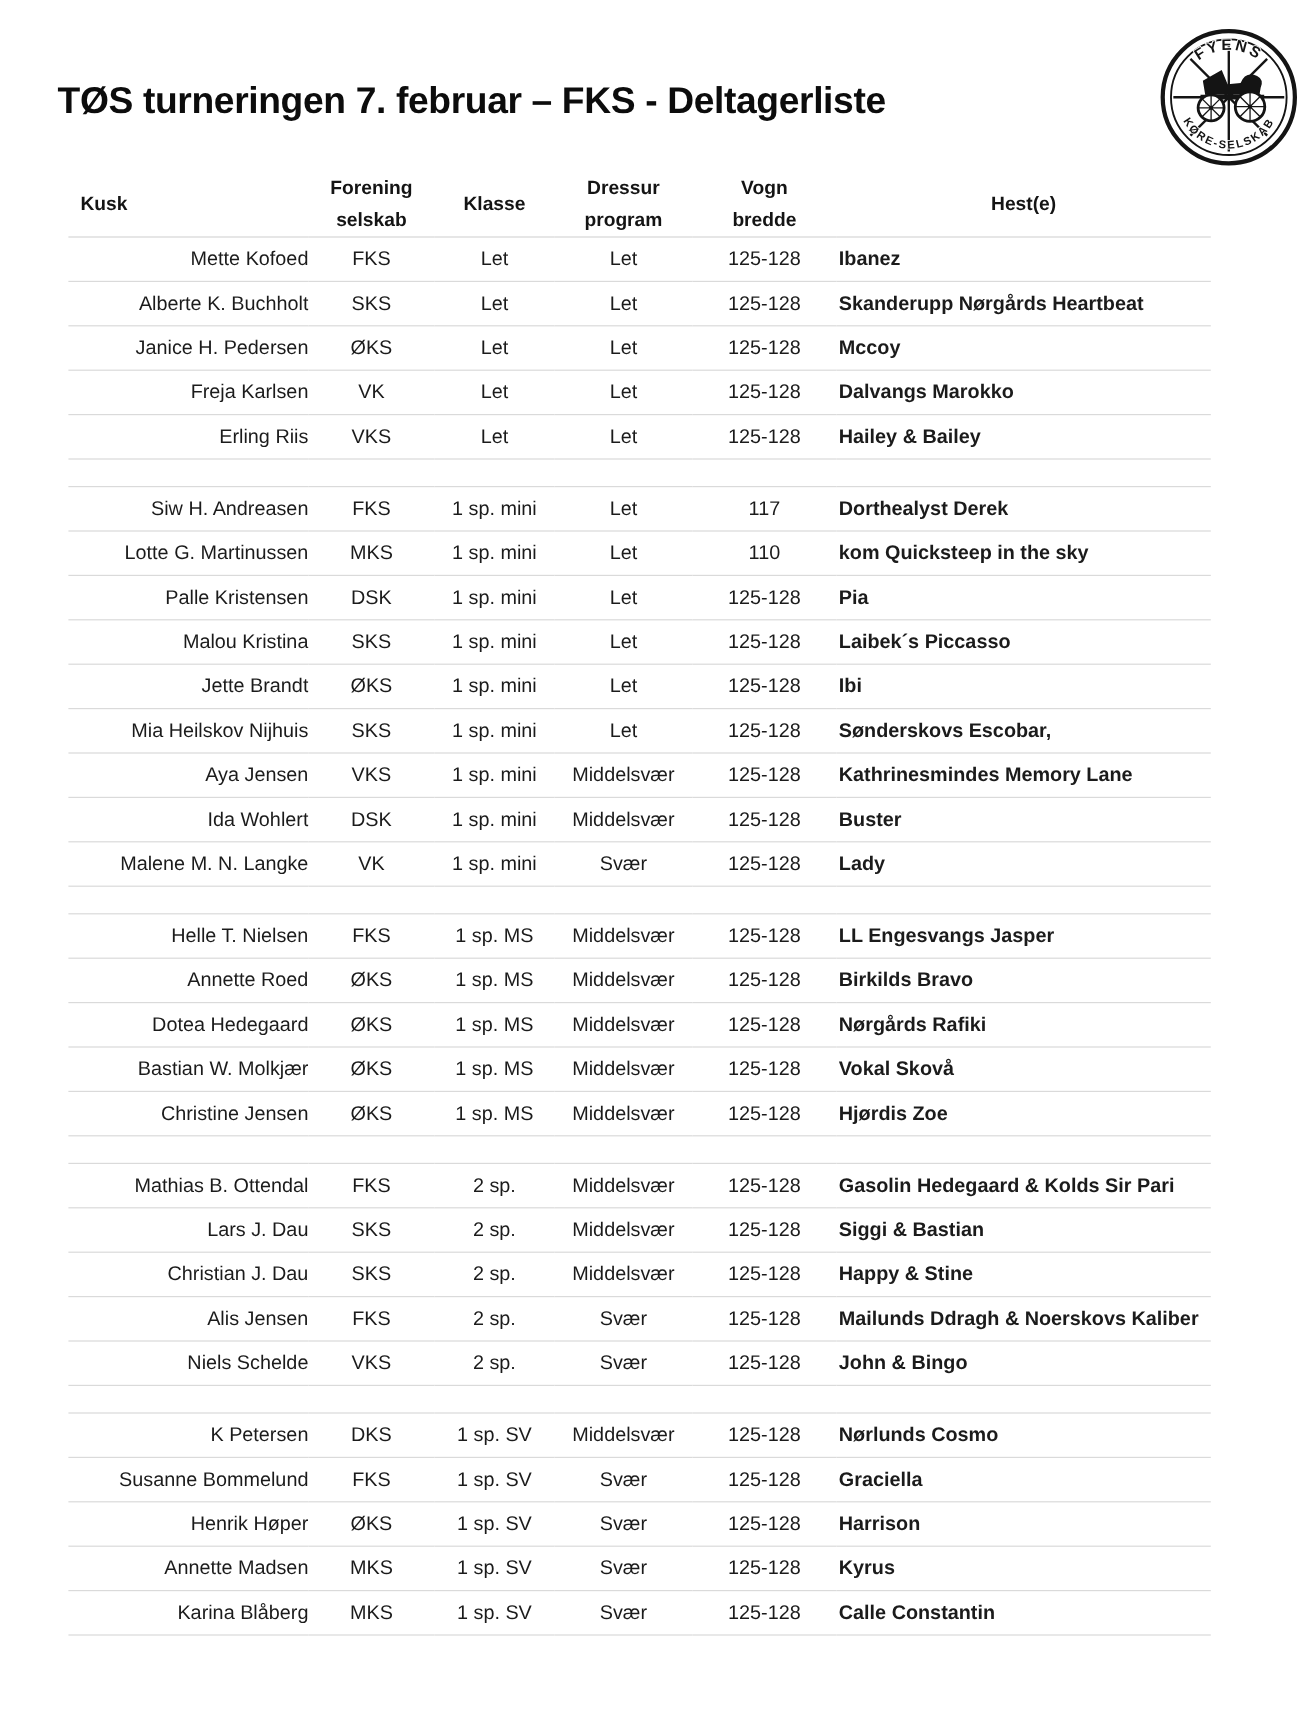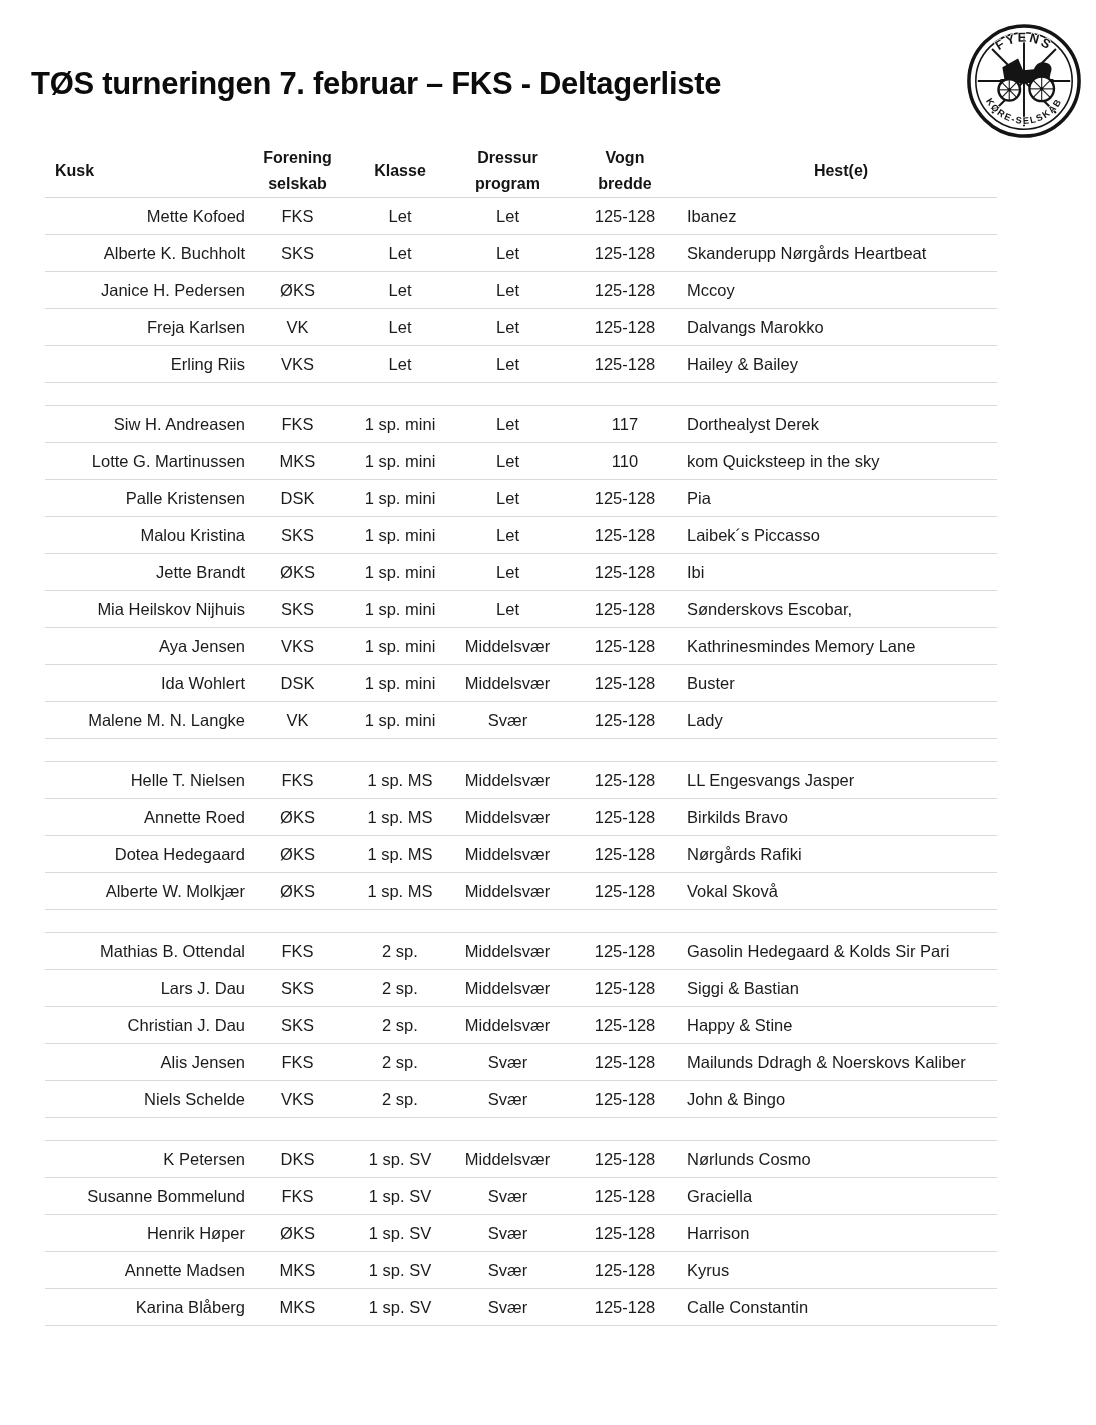--- a/index.html
+++ b/index.html
@@ -2,40 +2,40 @@
 <html><head>
 <meta charset="utf-8">
 <style>
   html,body{margin:0;padding:0;}
   body{
     width:1096px;height:1425px;background:#ffffff;position:relative;
     font-family:"Liberation Sans","DejaVu Sans",sans-serif;color:#1a1a1a;
     overflow:hidden;
   }
   .page-title{
-    position:absolute;left:31px;top:66px;margin:0;
+    position:absolute;left:48px;top:66px;margin:0;
     font-size:31px;font-weight:700;letter-spacing:-0.3px;color:#0c0c0c;
     white-space:nowrap;
   }
   .logo{position:absolute;left:965px;top:22px;width:118px;height:118px;}
-  .table-wrap{position:absolute;left:45px;top:145px;width:952px;}
+  .table-wrap{position:absolute;left:57px;top:145px;width:952px;}
   table{border-collapse:collapse;width:100%;table-layout:fixed;}
   th{
     font-size:16px;font-weight:700;color:#141414;line-height:26px;
     white-space:pre-line;vertical-align:middle;height:52px;padding:0;
     border-bottom:1px solid #d6d6d6;text-align:center;
   }
   th.c-kusk{text-align:left;padding-left:10px;}
   td{
     font-size:16.5px;color:#1b1b1b;height:36px;padding:0;
     border-bottom:1px solid #dadada;vertical-align:middle;
     text-align:center;overflow:hidden;white-space:nowrap;
   }
   td.c-kusk{text-align:right;padding-left:10px;}
-  td.c-hest{text-align:left;padding-left:2px;}
+  td.c-hest{text-align:left;padding-left:2px;font-weight:bold;}
   tr.spacer td{height:22px;border-bottom:1px solid #dadada;}
 </style>
 </head>
 <body>
 
 <h1 class="page-title">TØS turneringen 7. februar – FKS - Deltagerliste</h1>
 
 <svg class="logo" viewBox="0 0 120 120">
   <circle cx="60" cy="60" r="56" fill="#ffffff" stroke="#141414" stroke-width="3.6"></circle>
   <circle cx="60" cy="60" r="49" fill="#ffffff" stroke="#141414" stroke-width="1.6"></circle>
@@ -246,26 +246,34 @@
         </tr>
         <tr>
           <td class="c-kusk">Dotea Hedegaard</td>
           <td class="c-forening">ØKS</td>
           <td class="c-klasse">1 sp. MS</td>
           <td class="c-dressur">Middelsvær</td>
           <td class="c-vogn">125-128</td>
           <td class="c-hest">Nørgårds Rafiki</td>
         </tr>
         <tr>
-          <td class="c-kusk">Alberte W. Molkjær</td>
+          <td class="c-kusk">Bastian W. Molkjær</td>
           <td class="c-forening">ØKS</td>
           <td class="c-klasse">1 sp. MS</td>
           <td class="c-dressur">Middelsvær</td>
           <td class="c-vogn">125-128</td>
           <td class="c-hest">Vokal Skovå</td>
+        </tr>
+        <tr>
+          <td class="c-kusk">Christine Jensen</td>
+          <td class="c-forening">ØKS</td>
+          <td class="c-klasse">1 sp. MS</td>
+          <td class="c-dressur">Middelsvær</td>
+          <td class="c-vogn">125-128</td>
+          <td class="c-hest">Hjørdis Zoe</td>
         </tr>
         <tr class="spacer">
           <td colspan="6"></td>
         </tr>
         <tr>
           <td class="c-kusk">Mathias B. Ottendal</td>
           <td class="c-forening">FKS</td>
           <td class="c-klasse">2 sp.</td>
           <td class="c-dressur">Middelsvær</td>
           <td class="c-vogn">125-128</td>

